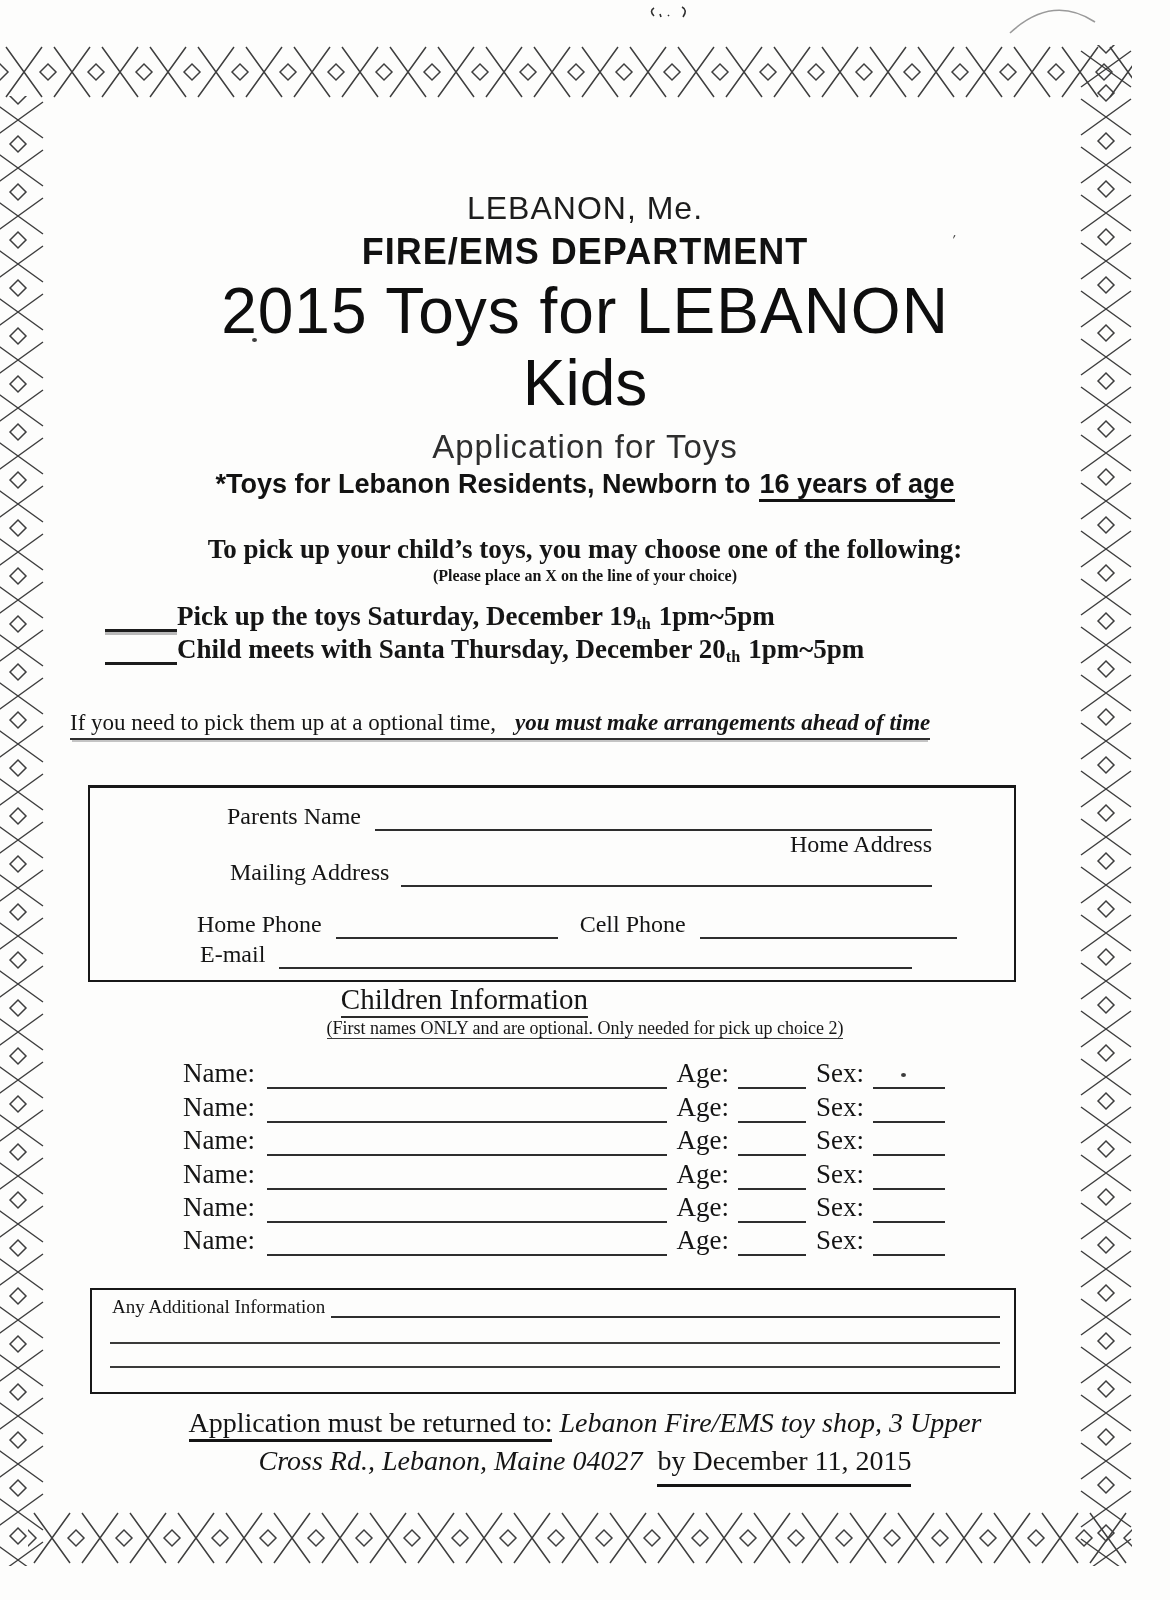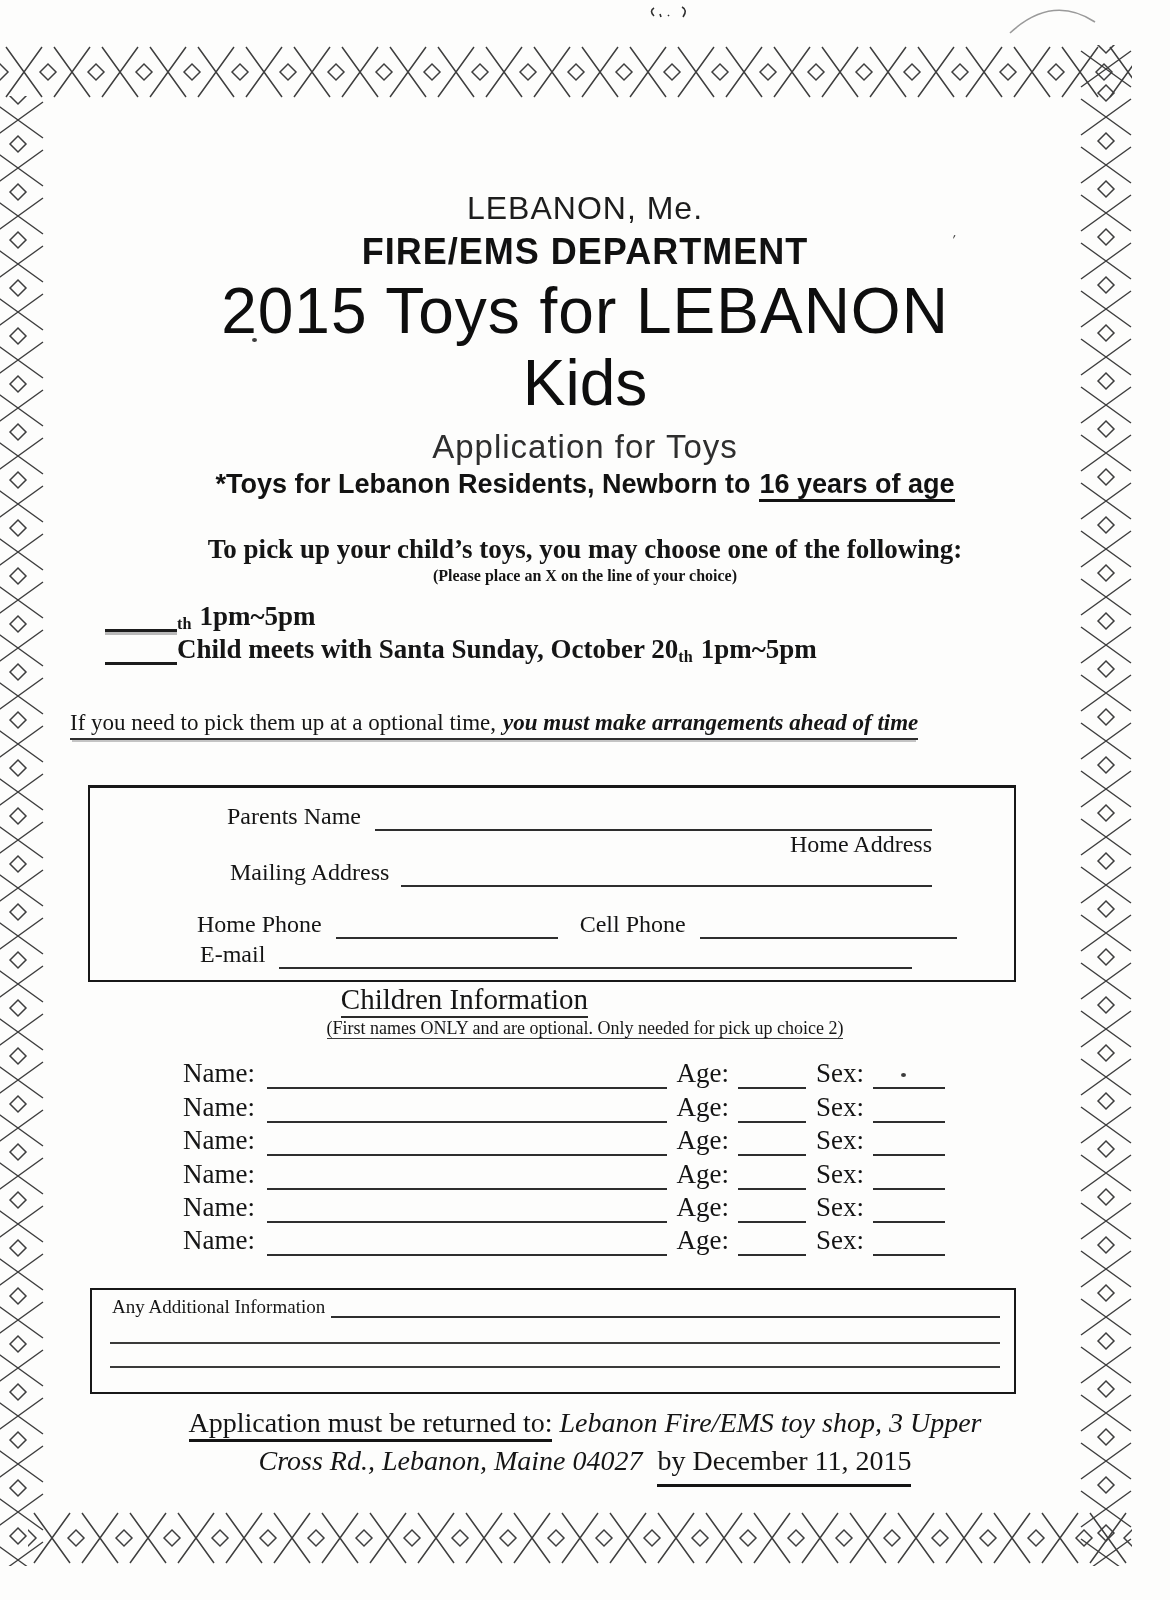--- a/index.html
+++ b/index.html
@@ -31,21 +31,21 @@
   .option{position:absolute;left:105px;display:flex;align-items:flex-end;
           font-size:27px;font-weight:bold;white-space:nowrap;height:34px;}
   .opt1{top:598px;}
   .opt2{top:631px;}
   .blank{display:inline-block;width:72px;height:26px;border-bottom:3px solid #1c1c1c;}
   .blank.smudge{box-shadow:0 3px 0 0 #b9b9b9;}
   .option sup{font-size:60%;line-height:1;}
   .option .t{margin-left:8px;}
   .warning{position:absolute;left:70px;top:710px;font-size:23px;white-space:nowrap;
            border-bottom:2px solid #2d2d2d;box-shadow:0 4px 0 -2px #c4c4c4;padding-bottom:2px;}
-  .warning .emph{font-weight:bold;font-style:italic;margin-left:7px;}
+  .warning .emph{font-weight:bold;font-style:italic;margin-left:19px;}
   
   .pbox{position:absolute;left:88px;top:785px;width:924px;height:192px;
         border:2px solid #181818;border-top-width:3px;}
   .prow{position:absolute;display:flex;align-items:flex-end;font-size:24px;white-space:nowrap;}
   .prow .lbl{line-height:30px;}
   .fill{border-bottom:2px solid #2e2e2e;height:24px;}
   
   .kids-head{position:absolute;left:0;top:983px;width:929px;text-align:center;font-size:29px;}
   .kids-head span{border-bottom:2px solid #2a2a2a;padding-bottom:1px;}
   .kids-note{position:absolute;left:0;top:1018px;width:1170px;text-align:center;font-size:18px;}
@@ -131,26 +131,27 @@
   <div class="hdr subtitle">Application for Toys</div>
   <div class="hdr elig">
     <span>*Toys for Lebanon Residents, Newborn to</span><span class="u">16 years of age</span>
   </div>
 
   <div class="pick-head">To pick up your child’s toys, you may choose one of the following:</div>
   <div class="pick-note">(Please place an X on the line of your choice)</div>
 
   <div class="option opt1">
     <span class="blank smudge"></span>
+      <span class="lbl">Pick up the toys Saturday, December 19</span>
       <sup>th</sup>
       <span class="t">1pm~5pm</span>
   </div>
   <div class="option opt2">
     <span class="blank"></span>
-      <span class="lbl">Child meets with Santa Sunday, October 20</span>
+      <span class="lbl">Child meets with Santa Thursday, December 20</span>
       <sup>th</sup>
       <span class="t">1pm~5pm</span>
   </div>
 
   <div class="warning">
     <span>If you need to pick them up at a optional time,</span><span class="emph">you must make arrangements ahead of time</span>
   </div>
 
   <div class="pbox">
     <div class="prow" style="left:137px;top:13px;width:705px;">

